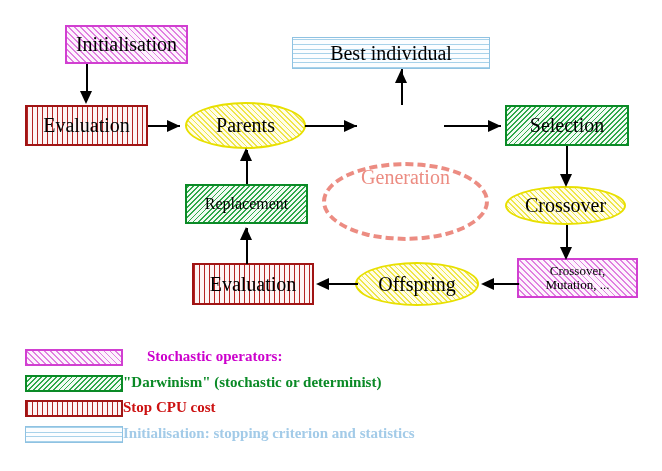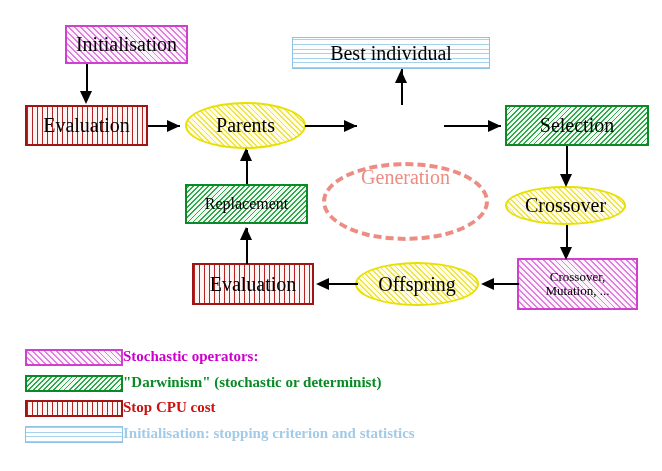--- a/index.html
+++ b/index.html
@@ -148,21 +148,21 @@
 
   <div class="node hatch-yellow ellipse" style="left:185px; top:102px; width:121px; height:47px; font-size:20px;">
     <span>Parents</span>
   </div>
 
   <div class="node hatch-blue" style="left:292px; top:37px; width:198px; height:32px; font-size:20px;">
     <span>Best individual</span>
   </div>
 
 
-  <div class="node hatch-green" style="left:505px; top:105px; width:144px; height:41px; font-size:20px;">
+  <div class="node hatch-green" style="left:505px; top:105px; width:124px; height:41px; font-size:20px;">
     <span>Selection</span>
   </div>
 
   <div class="node hatch-green" style="left:185px; top:184px; width:123px; height:40px; font-size:16px;">
     <span>Replacement</span>
   </div>
 
   <div class="dashed-ellipse" style="left:322px; top:162px; width:167px; height:79px; font-size:20px;">
     <span>Generation</span>
   </div>
@@ -172,21 +172,21 @@
   </div>
 
   <div class="node hatch-red" style="left:192px; top:263px; width:122px; height:42px; font-size:20px;">
     <span>Evaluation</span>
   </div>
 
   <div class="node hatch-yellow ellipse" style="left:355px; top:262px; width:124px; height:44px; font-size:20px;">
     <span>Offspring</span>
   </div>
 
-  <div class="node hatch-magenta" style="left:517px; top:258px; width:121px; height:52px; font-size:13px; flex-direction:column; justify-content:center;">
+  <div class="node hatch-magenta" style="left:517px; top:258px; width:121px; height:40px; font-size:13px; flex-direction:column; justify-content:center;">
     <span>Crossover,</span>
     <span>Mutation, ...</span>
   </div>
 
   <div class="edge-v" style="left:86px; top:64px; height:30px;"></div>
   <div class="arrowhead ar-down" style="left:80px; top:91px;"></div>
 
   <div class="edge-h" style="left:148px; top:125px; width:32px;"></div>
   <div class="arrowhead ar-right" style="left:167px; top:120px;"></div>
 
@@ -211,21 +211,21 @@
   <div class="edge-h" style="left:320px; top:283px; width:38px;"></div>
   <div class="arrowhead ar-left" style="left:316px; top:278px;"></div>
 
   <div class="edge-v" style="left:246px; top:228px; height:36px;"></div>
   <div class="arrowhead ar-up" style="left:240px; top:227px;"></div>
 
   <div class="edge-v" style="left:246px; top:150px; height:34px;"></div>
   <div class="arrowhead ar-up" style="left:240px; top:148px;"></div>
 
   <div class="legend-swatch hatch-magenta" style="left:25px; top:349px;"></div>
-  <div class="legend-text lt-magenta" style="left:123px; top:348px;">Stochastic operators:</div>
+  <div class="legend-text lt-magenta" style="left:123px; top:348px;padding-left:24px;">Stochastic operators:</div>
 
   <div class="legend-swatch hatch-green" style="left:25px; top:375px;"></div>
   <div class="legend-text lt-green" style="left:123px; top:374px;">"Darwinism" (stochastic or determinist)</div>
 
   <div class="legend-swatch hatch-red" style="left:25px; top:400px;"></div>
   <div class="legend-text lt-red" style="left:123px; top:399px;">Stop CPU cost</div>
 
   <div class="legend-swatch hatch-blue" style="left:25px; top:426px;"></div>
   <div class="legend-text lt-blue" style="left:123px; top:425px;">Initialisation: stopping criterion and statistics</div>
 

